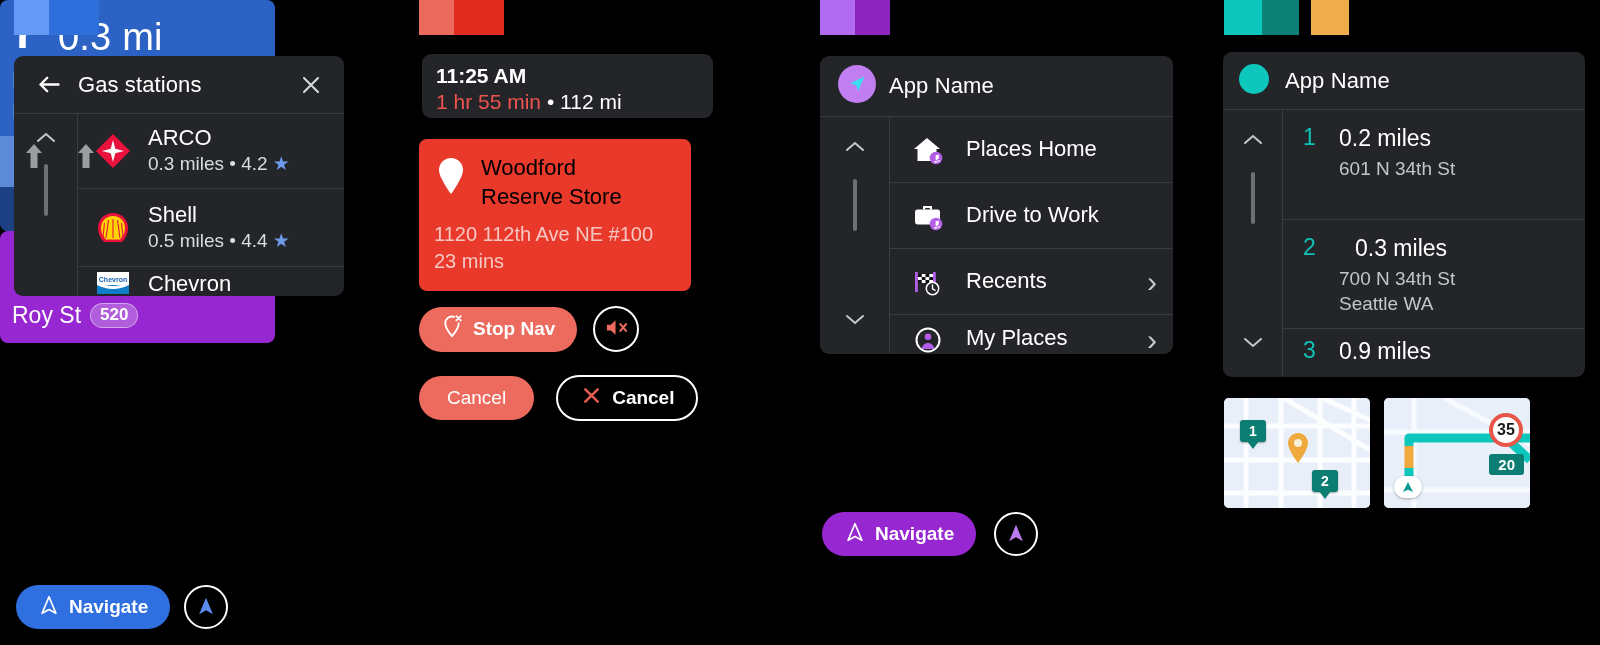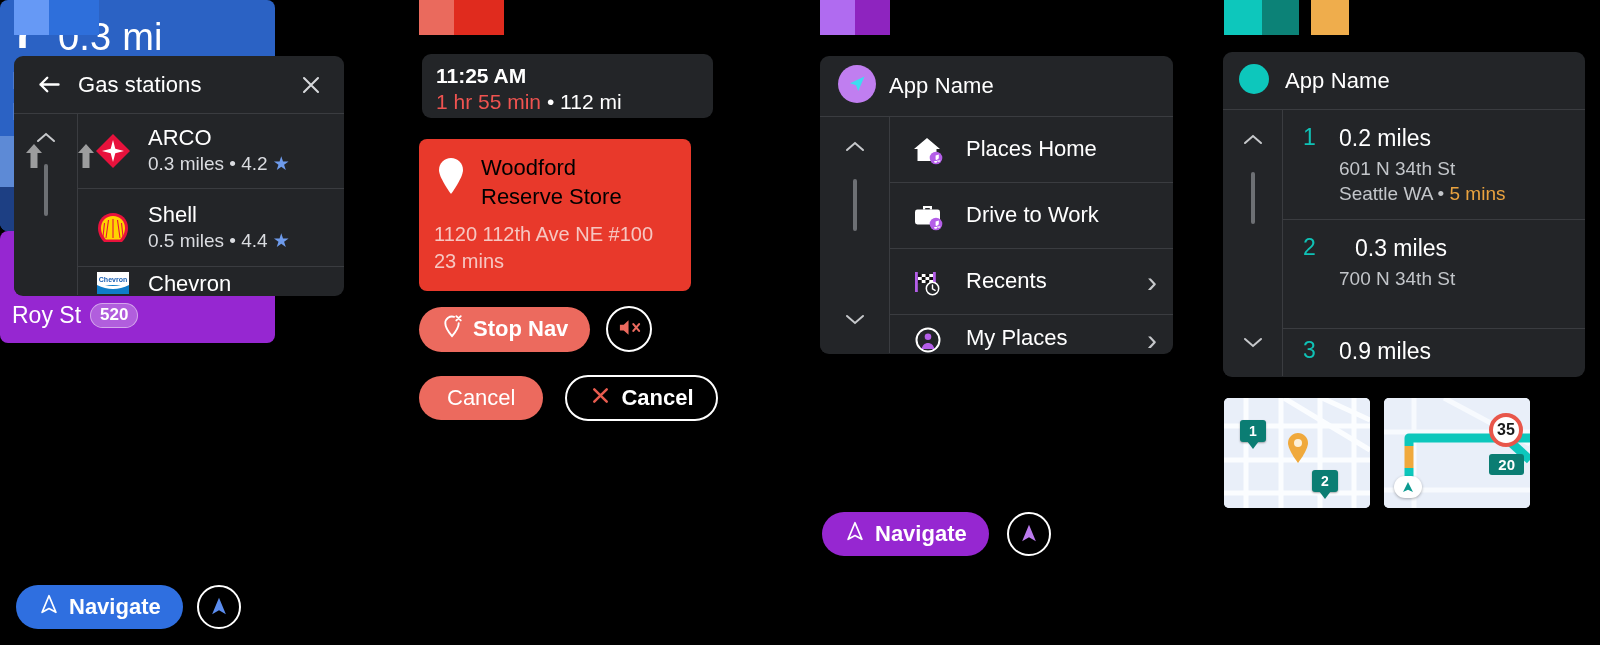--- a/index.html
+++ b/index.html
@@ -91,21 +91,21 @@
   .lane { display: flex; flex-direction: column; align-items: center; width: 44px; }
   .lane .lbl { color: #c8d7ef; font-size: 15px; line-height: 1.05; margin-top: -2px; }
   .lane.dim svg { opacity: .55; }
   .next-row { background: #1d3f83; display: flex; align-items: center; gap: 10px; padding: 7px 12px; }
   .next-row .txt { color: #fff; font-size: 20px; }
 
   
   .pill {
     display: inline-flex; align-items: center; justify-content: center;
     gap: 9px; border-radius: 26px; border: none;
-    color: #fff; font-size: 22px; font-weight: 700;
+    color: #fff; font-size: 19px; font-weight: 700;
     padding: 0 22px; height: 44px; cursor: pointer;
   }
   .round-btn {
     width: 44px; height: 44px; border-radius: 50%;
     border: 2px solid #fff; background: transparent;
     display: inline-flex; align-items: center; justify-content: center; cursor: pointer;
   }
   .btn-row { position: absolute; display: flex; align-items: center; gap: 14px; }
 
   
@@ -541,28 +541,28 @@
               <path d="M4 5l8 7 8-7"></path>
             </svg>
         </span>
       </div>
       <div class="rows">
         <div class="row" style="height:110px;align-items:flex-start;padding:14px 16px 0 20px;gap:16px;">
           <span class="num">1</span>
           <span class="texts">
             <span class="tealrow-t1" style="display:block;">0.2 miles</span>
             <span class="tealrow-t2" style="display:block;margin-top:3px;">601 N 34th St</span>
-            <span class="tealrow-t2" style="display:block;"><span>Seattle WA • </span><span class="mins">5 mins</span></span>
           </span>
         </div>
         <div class="row" style="height:109px;align-items:flex-start;padding:14px 16px 0 20px;gap:16px;">
           <span class="num">2</span>
           <span class="texts">
             <span class="tealrow-t1" style="display:block;margin-left:16px;">0.3 miles</span>
             <span class="tealrow-t2" style="display:block;margin-top:3px;">700 N 34th St</span>
+            <span class="tealrow-t2" style="display:block;">Seattle WA</span>
           </span>
         </div>
         <div class="row" style="height:42px;align-items:flex-start;padding:8px 16px 0 20px;gap:16px;">
           <span class="num">3</span>
           <span class="tealrow-t1">0.9 miles</span>
         </div>
       </div>
     </div>
   </div>
 

